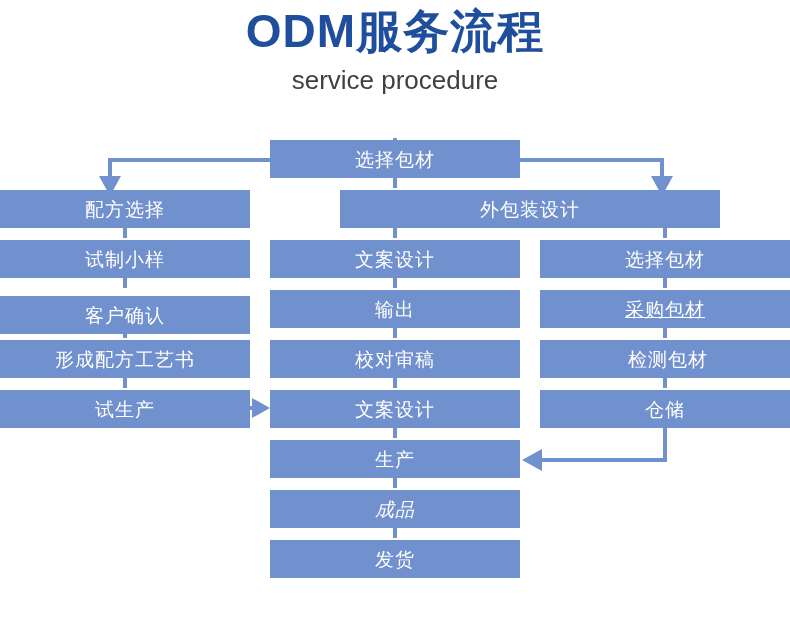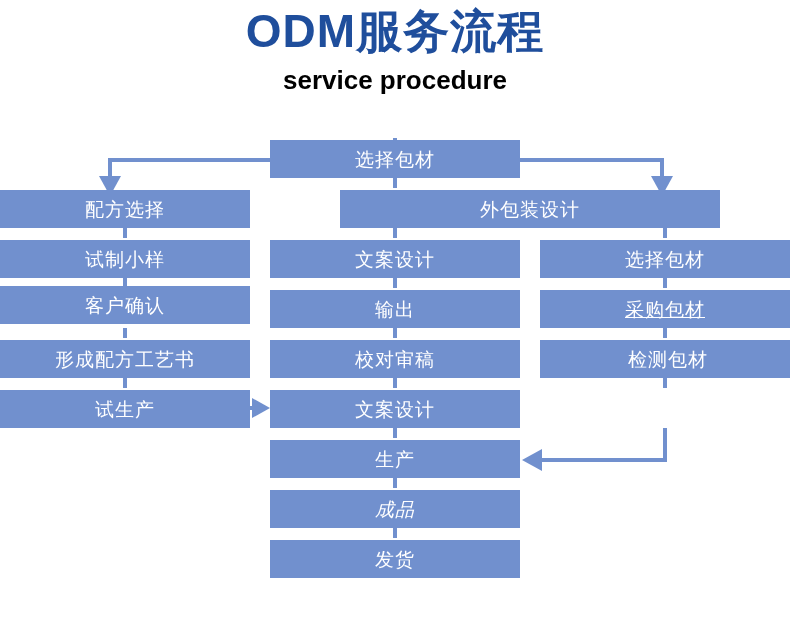--- a/index.html
+++ b/index.html
@@ -35,22 +35,22 @@
     font-weight: bold;
     letter-spacing: 1px;
     color: #1F4E9C;
     line-height: 58px;
     white-space: nowrap;
   }
   .subtitle {
     margin: 0;
     padding-top: 4px;
     font-size: 26px;
-    font-weight: bold;
-    color: #000000;
+    font-weight: normal;
+    color: #404040;
     line-height: 32px;
     white-space: nowrap;
   }
 
   
   .chart {
     position: absolute;
     left: 0;
     top: 0;
     width: 790px;
@@ -132,33 +132,34 @@
         <polygon points="270,408 252,398 252,418"></polygon>
 
         <polygon points="522,460 542,449 542,471"></polygon>
       </g>
     </svg>
 
     <div class="node" style="left:270px; top:140px; width:250px; height:38px;">选择包材</div>
 
     <div class="node" style="left:0px; top:190px; width:250px; height:38px;">配方选择</div>
     <div class="node" style="left:0px; top:240px; width:250px; height:38px;">试制小样</div>
-    <div class="node" style="left:0px; top:286px; width:250px; height:38px;">客户确认</div>
+    <div class="node" style="left:0px; top:296px; width:250px; height:38px;">客户确认</div>
     <div class="node" style="left:0px; top:340px; width:250px; height:38px;">形成配方工艺书</div>
     <div class="node" style="left:0px; top:390px; width:250px; height:38px;">试生产</div>
 
     <div class="node" style="left:340px; top:190px; width:380px; height:38px;">外包装设计</div>
 
     <div class="node" style="left:270px; top:240px; width:250px; height:38px;">文案设计</div>
     <div class="node" style="left:270px; top:290px; width:250px; height:38px;">输出</div>
     <div class="node" style="left:270px; top:340px; width:250px; height:38px;">校对审稿</div>
     <div class="node" style="left:270px; top:390px; width:250px; height:38px;">文案设计</div>
 
     <div class="node" style="left:540px; top:240px; width:250px; height:38px;">选择包材</div>
     <div class="node" style="left:540px; top:290px; width:250px; height:38px;text-decoration:underline;">采购包材</div>
     <div class="node" style="left:540px; top:340px; width:250px; height:38px;padding-left:6px;">检测包材</div>
+    <div class="node" style="left:540px; top:390px; width:250px; height:38px;">仓储</div>
 
     <div class="node" style="left:270px; top:440px; width:250px; height:38px;">生产</div>
     <div class="node" style="left:270px; top:490px; width:250px; height:38px;font-style:italic;">成品</div>
     <div class="node" style="left:270px; top:540px; width:250px; height:38px;">发货</div>
 
   </div>
 </div>
 
 </body></html>

